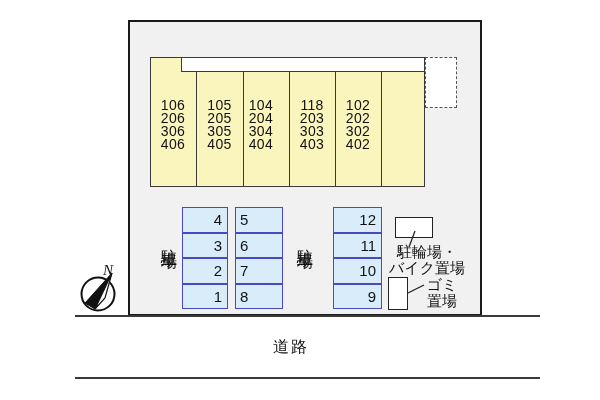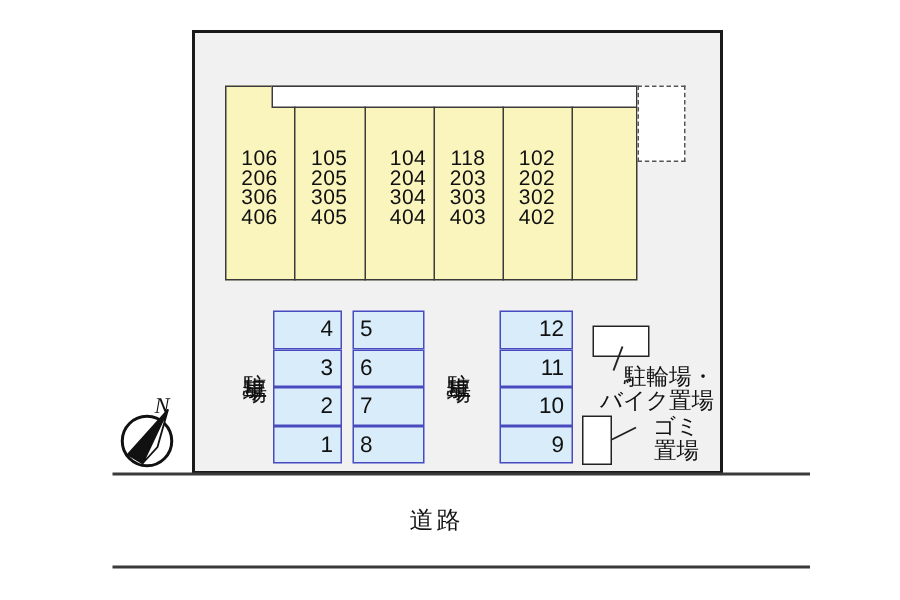--- a/index.html
+++ b/index.html
@@ -45,21 +45,21 @@
   .pcell.r { justify-content:flex-end; padding-right:5px; }
   .pcell.l { justify-content:flex-start; padding-left:4px; }
 
   .vlabel {
     writing-mode:vertical-rl; text-orientation:upright;
     font-size:16px; letter-spacing:2.5px; line-height:17px;
   }
 
   .whiterect { background:#ffffff; border:1.4px solid #222; box-sizing:border-box; }
 
-  .anno { text-align:right; font-size:15px; line-height:16px; white-space:nowrap; }
+  .anno { text-align:center; font-size:15px; line-height:16px; white-space:nowrap; }
 
   .roadline { left:75px; width:465px; height:1.5px; background:#3a3a3a; }
   .road-label { left:256px; top:337px; width:70px; text-align:center;
     font-size:16px; letter-spacing:2px; }
 
   svg text.nlabel {
     font-family:"Liberation Serif","DejaVu Serif",serif;
     font-style:italic; font-size:15px; fill:#111;
   }
 </style>
@@ -84,21 +84,21 @@
     <div>206</div>
     <div>306</div>
     <div>406</div>
   </div>
   <div class="abs unit-rooms" style="left:196px;width:47px;">
     <div>105</div>
     <div>205</div>
     <div>305</div>
     <div>405</div>
   </div>
-  <div class="abs unit-rooms" style="left:249px;width:46px;">
+  <div class="abs unit-rooms" style="left:227px;width:46px;text-align:right;">
     <div>104</div>
     <div>204</div>
     <div>304</div>
     <div>404</div>
   </div>
   <div class="abs unit-rooms" style="left:289px;width:46px;">
     <div>118</div>
     <div>203</div>
     <div>303</div>
     <div>403</div>

